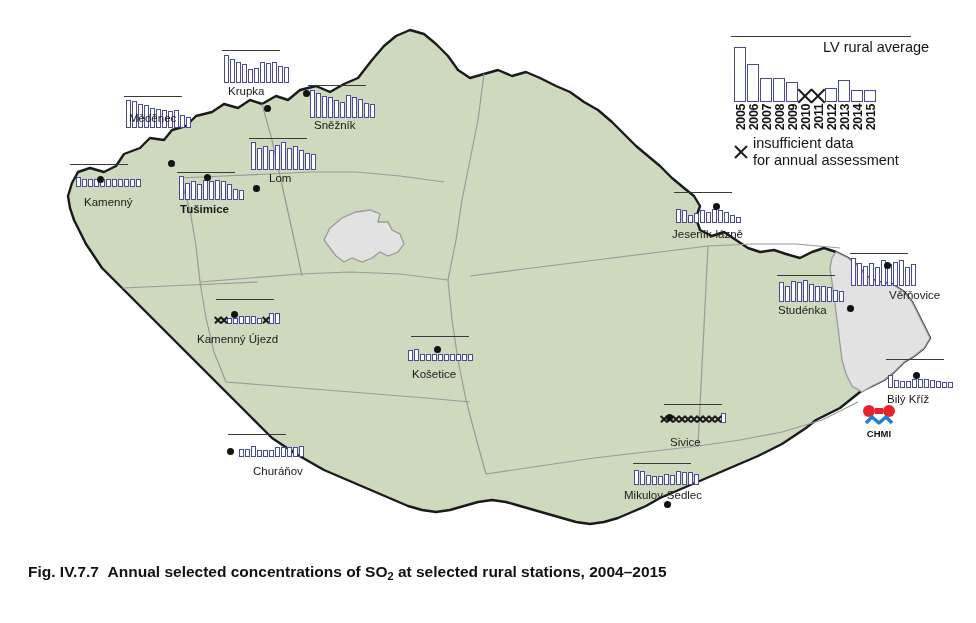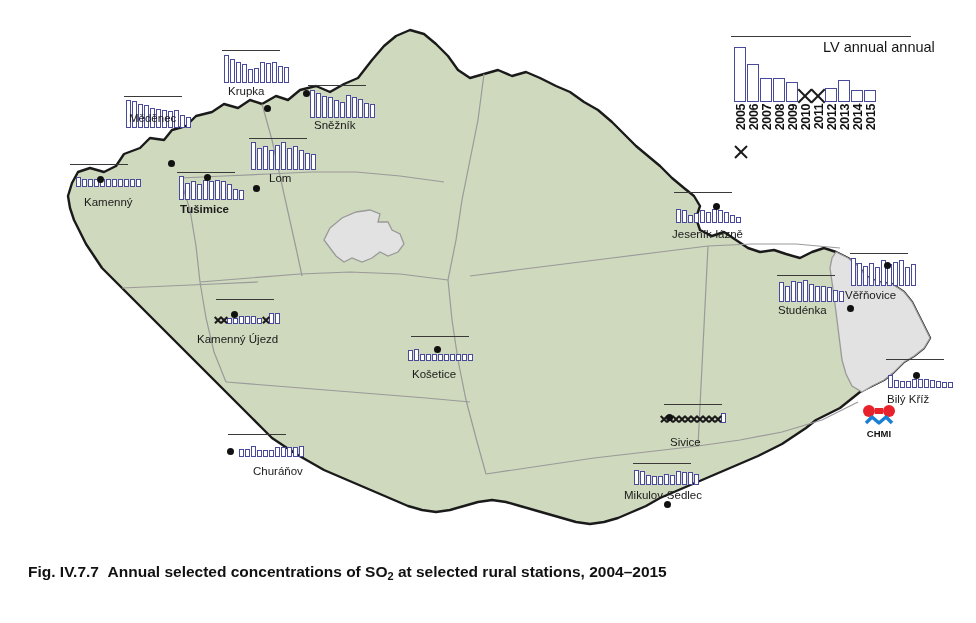--- a/index.html
+++ b/index.html
@@ -277,21 +277,21 @@
         <div class="bar" style="height: 20px;"></div>
         <div class="bar" style="height: 23px;"></div>
         <div class="bar" style="height: 19px;"></div>
         <div class="bar" style="height: 26px;"></div>
         <div class="bar" style="height: 22px;"></div>
         <div class="bar" style="height: 24px;"></div>
         <div class="bar" style="height: 26px;"></div>
         <div class="bar" style="height: 19px;"></div>
         <div class="bar" style="height: 22px;"></div>
       </div>
-      <div class="st-label" style="left: 845px; top: 289px;">Věřňovice</div>
+      <div class="st-label" style="left: 845px; top: 289px; padding-left: 44px;">Věřňovice</div>
       <div class="dot" style="left: 884px; top: 262px;"></div>
       <div class="lv-line" style="left: 886px; top: 359px; width: 58px;"></div>
       <div class="bars" style="left: 888px; top: 375px; height: 13px;">
         <div class="bar" style="height: 13px;"></div>
         <div class="bar" style="height: 8px;"></div>
         <div class="bar" style="height: 7px;"></div>
         <div class="bar" style="height: 7px;"></div>
         <div class="bar" style="height: 9px;"></div>
         <div class="bar" style="height: 9px;"></div>
         <div class="bar" style="height: 9px;"></div>
@@ -347,21 +347,21 @@
         <div class="bar" style="height: 13px;"></div>
         <div class="bar" style="height: 13px;"></div>
         <div class="bar" style="height: 11px;"></div>
       </div>
       <div class="st-label" style="left: 624px; top: 489px;">Mikulov-Sedlec</div>
       <div class="dot" style="left: 664px; top: 501px;"></div>
     </div>
 
   <div id="legend">
     <div class="lv-line"></div>
-    <div id="legend-title">LV annual annual</div>
+    <div id="legend-title">LV rural average</div>
     <div id="legend-bars">
         <div class="bar" style="height: 55px;"></div>
         <div class="bar" style="height: 38px;"></div>
         <div class="bar" style="height: 24px;"></div>
         <div class="bar" style="height: 24px;"></div>
         <div class="bar" style="height: 20px;"></div>
         <div class="xmark"></div>
         <div class="xmark"></div>
         <div class="bar" style="height: 14px;"></div>
         <div class="bar" style="height: 22px;"></div>
@@ -375,20 +375,24 @@
         <span>2008</span>
         <span>2009</span>
         <span>2010</span>
         <span>2011</span>
         <span>2012</span>
         <span>2013</span>
         <span>2014</span>
         <span>2015</span>
       </div>
     <div id="legend-x"></div>
+    <div id="legend-note">
+      <div>insufficient data</div>
+      <div>for annual assessment</div>
+    </div>
   </div>
 
   <div id="chmi">
     <svg width="46" height="24" viewBox="0 0 46 24">
       <circle cx="13" cy="7" r="6" fill="#e8222a"></circle>
       <circle cx="33" cy="7" r="6" fill="#e8222a"></circle>
       <rect x="19" y="4" width="8" height="6" fill="#e8222a"></rect>
       <path d="M10,19 L16,13 L23,19 L30,13 L36,19" fill="none" stroke="#1a7fd4" stroke-width="3.4" stroke-linejoin="round"></path>
     </svg>
     <div id="chmi-label">CHMI</div>

